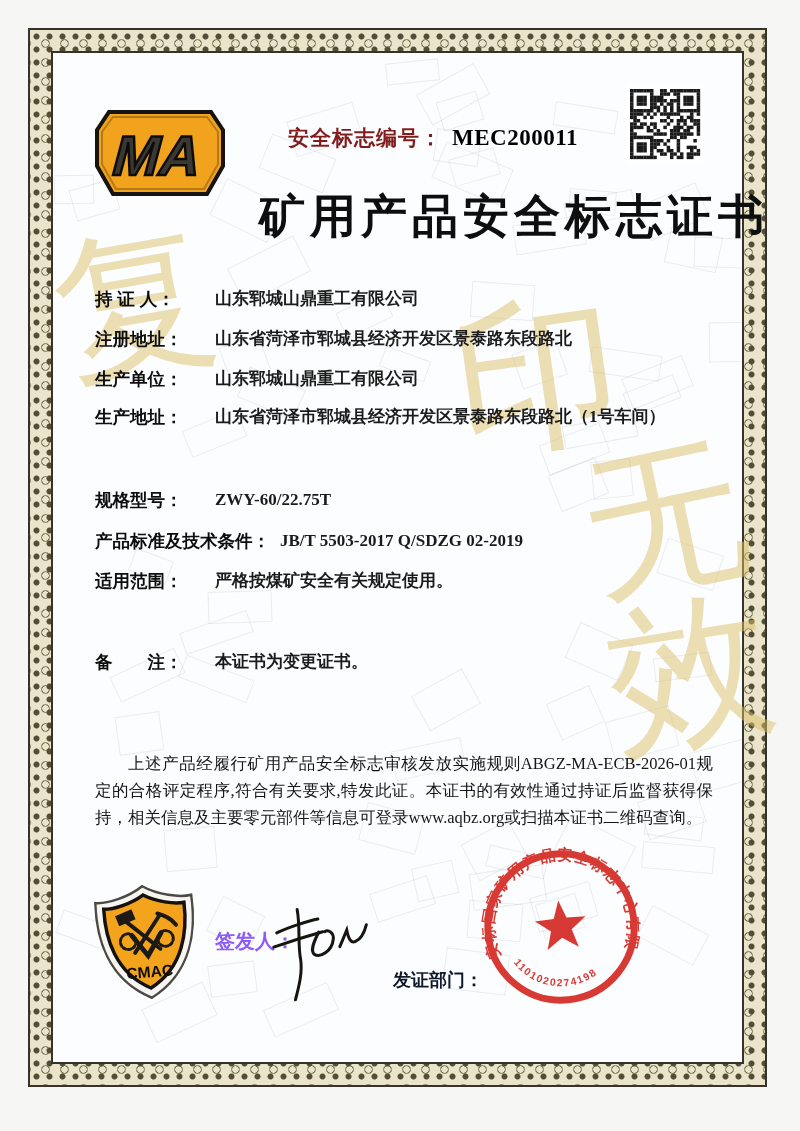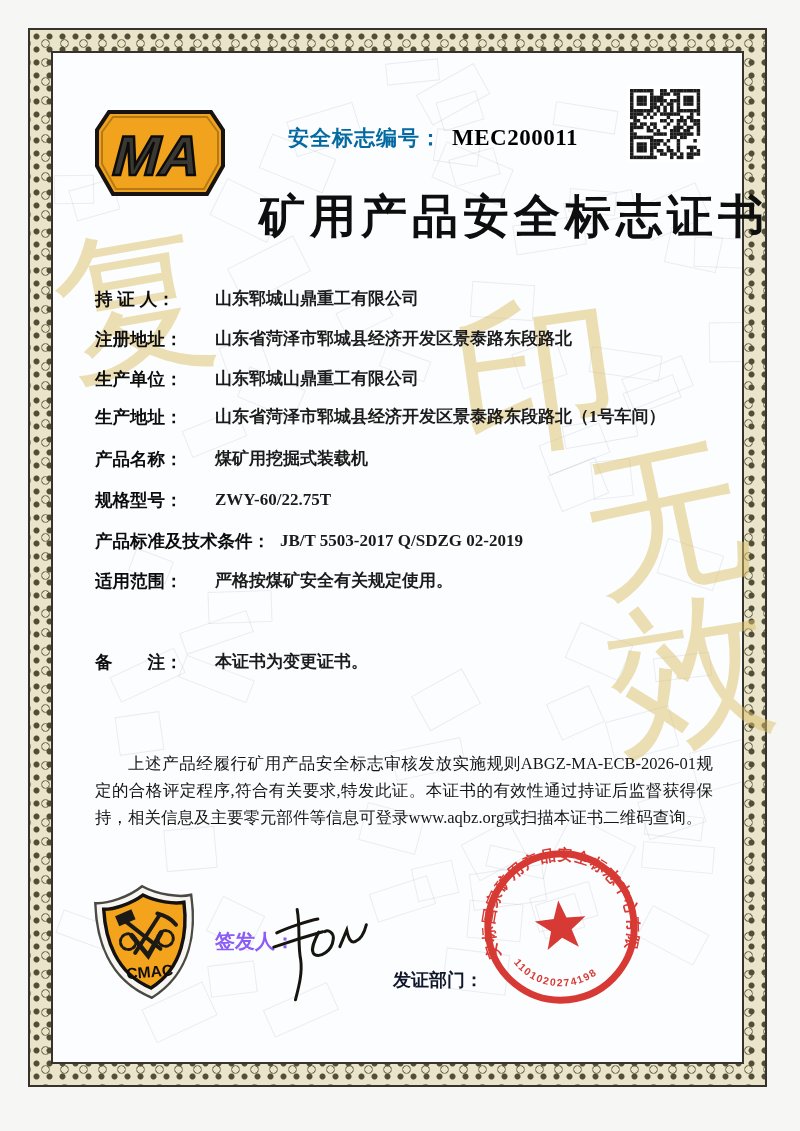--- a/index.html
+++ b/index.html
@@ -27,21 +27,21 @@
   }
   .sec-rect{position:absolute;border:1px solid rgba(140,156,176,.17);}
 
   
   .wm{position:absolute;z-index:1;color:#dcc06a;opacity:.5;
       font-family:"Liberation Serif",serif;font-weight:400;line-height:1;pointer-events:none;}
 
   
   .ma-logo{position:absolute;left:94px;top:110px;width:132px;height:86px;z-index:2;}
   .cert-no{position:absolute;left:288px;top:124px;z-index:2;white-space:nowrap;}
-  .cert-no .cl{font-size:21px;font-weight:800;color:#0369a1;letter-spacing:1px;}
+  .cert-no .cl{font-size:21px;font-weight:800;color:#7f1d1d;letter-spacing:1px;}
   .cert-no .cv{font-family:"Liberation Serif",serif;font-size:23px;font-weight:700;color:#000000;margin-left:10px;letter-spacing:.5px;}
   .qr{position:absolute;left:626px;top:85px;width:78px;height:78px;z-index:2;}
 
   .title{
     position:absolute;left:30px;top:186px;width:739px;margin:0;z-index:2;
     text-align:right;font-family:"Liberation Serif",serif;
     font-size:46px;font-weight:900;letter-spacing:5px;color:#0e0e0e;
   }
 
   .rows{position:absolute;left:95px;top:0;width:620px;height:100%;z-index:2;}
@@ -430,24 +430,20 @@
         <span class="val">山东省菏泽市郓城县经济开发区景泰路东段路北</span>
       </div>
       <div class="row" style="top: 368px; align-items: flex-end;">
         <span class="lbl">生产单位：</span>
         <span class="val">山东郓城山鼎重工有限公司</span>
       </div>
       <div class="row" style="top: 406px;">
         <span class="lbl">生产地址：</span>
         <span class="val">山东省菏泽市郓城县经济开发区景泰路东段路北（1号车间）</span>
       </div>
-      <div class="row" style="top: 448px;">
-        <span class="lbl">产品名称：</span>
-        <span class="val">煤矿用挖掘式装载机</span>
-      </div>
       <div class="row" style="top: 489px;">
         <span class="lbl">规格型号：</span>
         <span class="val">ZWY-60/22.75T</span>
       </div>
       <div class="row wide" style="top: 530px;">
         <span class="lbl">产品标准及技术条件：</span>
         <span class="val">JB/T 5503-2017 Q/SDZG 02-2019</span>
       </div>
       <div class="row" style="top: 570px;">
         <span class="lbl">适用范围：</span>

